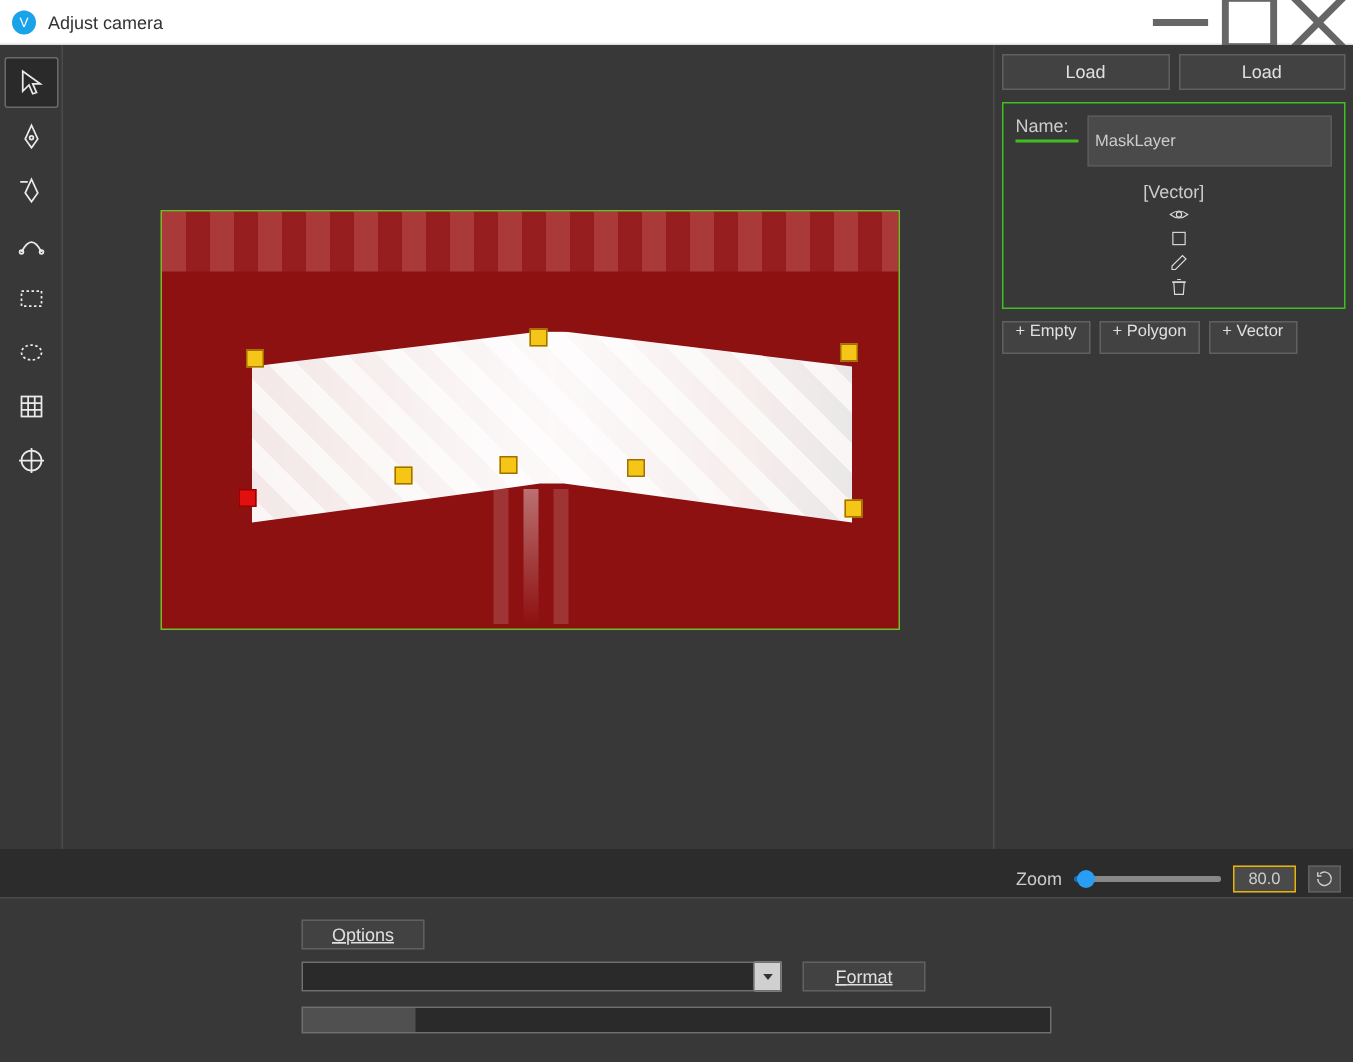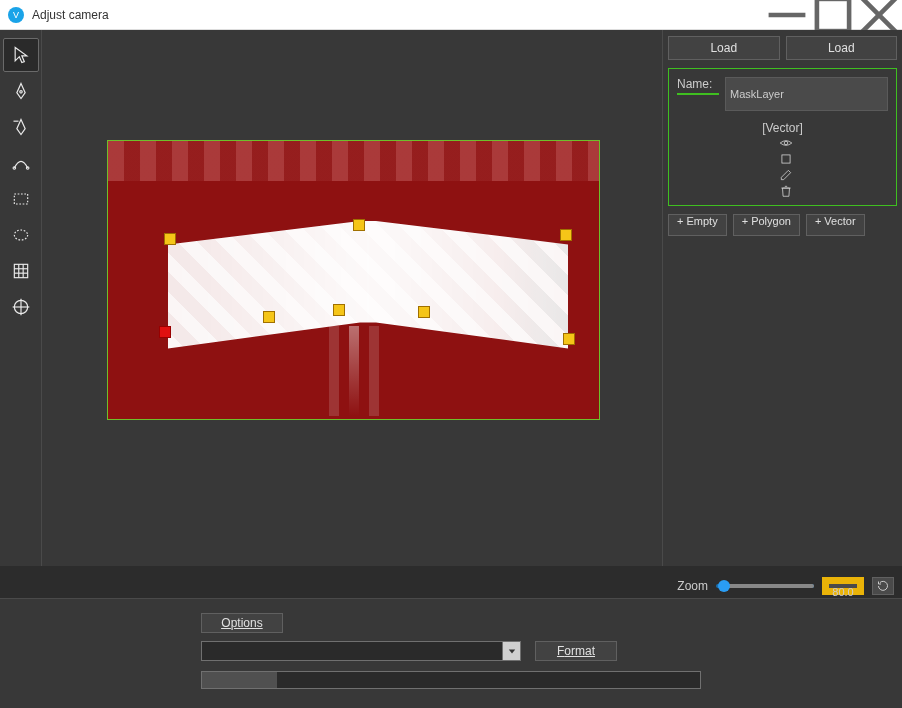--- a/index.html
+++ b/index.html
@@ -45,21 +45,21 @@
 .add-row { display: flex; gap: 6px; margin-top: 8px; align-items: flex-end; }
 .add-btn { height: 22px; padding: 0 8px; background: #424242; border: 1px solid #606060; color: #e0e0e0; font-size: 11px; cursor: pointer; }
 
 .spacer-flex { flex: 1; }
 
 
 .zoom-row { height: 24px; display: flex; align-items: center; padding: 0 8px 0 0; background: #2c2c2c; margin-top: 8px; justify-content: flex-end; gap: 8px; }
 .zoom-row .slider { width: 98px; height: 4px; background: #1a6fb0; position: relative; border-radius: 2px; }
 .zoom-row .slider .rest { position: absolute; left: 8%; right: 0; top: 0; bottom: 0; background: #888; border-radius: 2px; }
 .zoom-row .slider .thumb { position: absolute; left: 8%; top: 50%; width: 12px; height: 12px; background: #2a9df4; border-radius: 50%; transform: translate(-50%, -50%); }
-.zoom-val { width: 42px; height: 18px; background: #4a4a4a; border: 7px solid #eab308; color: #ccc; text-align: center; font-size: 11px; line-height: 16px; }
+.zoom-val { width: 42px; height: 18px; background: #4a4a4a; border: 1px solid #eab308; color: #ccc; text-align: center; font-size: 11px; line-height: 16px; }
 .zoom-reset { width: 22px; height: 18px; background: #4a4a4a; border: 1px solid #606060; display: flex; align-items: center; justify-content: center; cursor: pointer; }
 
 
 .bottom { background: #383838; border-top: 1px solid #4a4a4a; padding: 14px 0 10px; }
 .form-row { display: flex; align-items: center; gap: 14px; margin: 0 auto 8px; width: 500px; }
 .combo { display: flex; flex: 1; }
 .combo input { flex: 1; height: 20px; background: #2a2a2a; border: 1px solid #707070; color: #ddd; font-size: 11px; padding: 0 6px; }
 .combo .drop { width: 18px; height: 20px; background: #d0d0d0; border: 1px solid #707070; border-left: none; display: flex; align-items: center; justify-content: center; }
 .combo .drop svg { width: 8px; height: 8px; }
 .link-btn { width: 82px; height: 20px; background: #424242; border: 1px solid #606060; color: #e0e0e0; display: flex; align-items: center; justify-content: center; cursor: pointer; font-size: 12px; }

